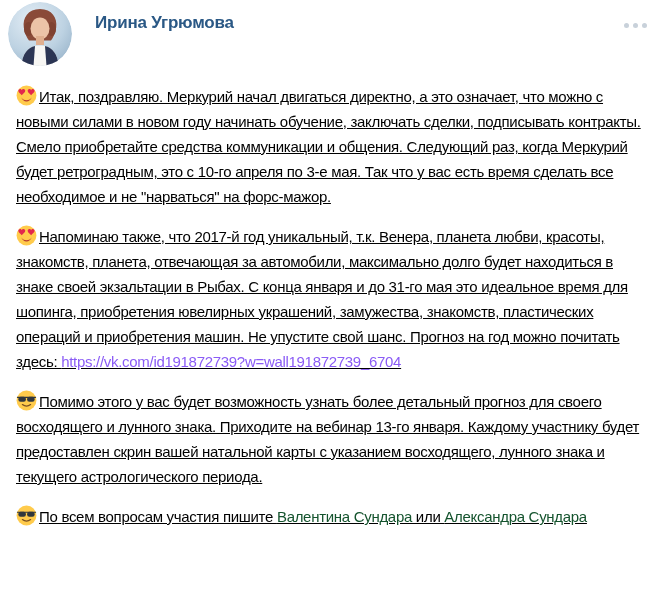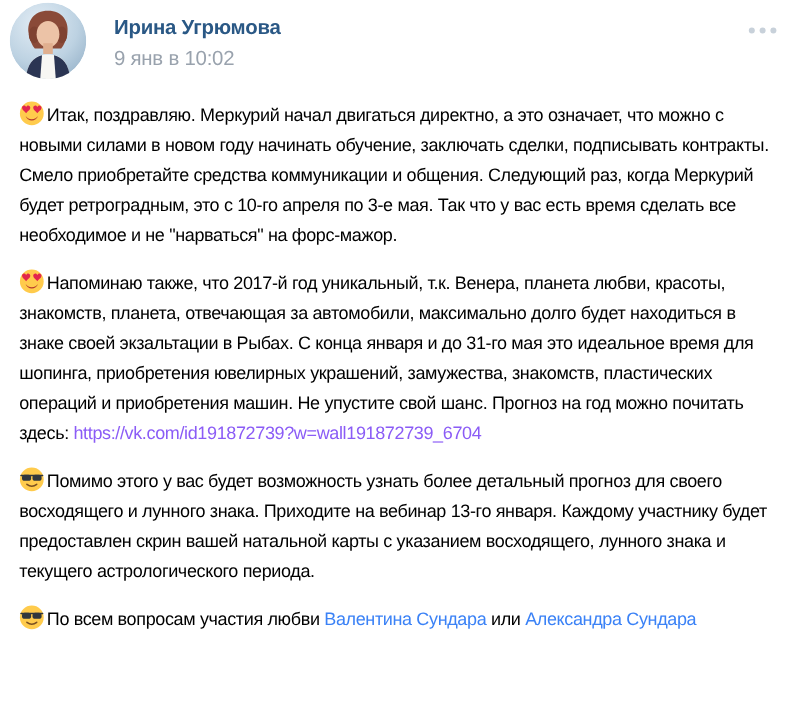--- a/index.html
+++ b/index.html
@@ -2,21 +2,21 @@
 <html><head>
 <meta charset="utf-8">
 <style>
   * { margin: 0; padding: 0; box-sizing: border-box; }
   html, body { background: #fff; }
   body {
     width: 668px; height: 605px; overflow: hidden;
     font-family: "Liberation Sans", "DejaVu Sans", sans-serif;
     color: #000;
   }
-  .post { position: relative; width: 668px; height: 499px; background: #fff; }
+  .post { position: relative; width: 668px; height: 499px; background: #fff; text-decoration: underline; }
 
   
   .post-header { position: relative; height: 68px; }
   .avatar {
     position: absolute; left: 8px; top: 2px;
     width: 64px; height: 64px; border-radius: 50%;
     overflow: hidden; cursor: pointer;
   }
   .author-name {
     position: absolute; left: 95px; top: 13px;
@@ -37,21 +37,21 @@
   }
 
   
   .post-body { padding: 16px 16px 0 16px; }
   .post-para {
     font-size: 15px; line-height: 25px; letter-spacing: -0.3px;
     color: #000; margin-bottom: 15px;
   }
   .post-para:last-child { margin-bottom: 0; }
   .post-link { color: #8b5cf6; text-decoration: none; overflow-wrap: anywhere; cursor: pointer; }
-  .mention-link { color: #3b82f6; text-decoration: none; cursor: pointer; }
+  .mention-link { color: #14532d; text-decoration: none; cursor: pointer; }
   .emoji {
     display: inline-block; width: 21px; height: 21px;
     vertical-align: -4px; margin-right: 2px;
   }
   .emoji svg { width: 100%; height: 100%; display: block; }
 </style>
 </head>
 <body>
 
 <div class="post">
@@ -71,21 +71,20 @@
         <ellipse cx="20.5" cy="27" rx="4.5" ry="7" fill="#7f4231"></ellipse>
         <ellipse cx="43.5" cy="27" rx="4.5" ry="7" fill="#7f4231"></ellipse>
         <ellipse cx="32" cy="26.5" rx="9.5" ry="11" fill="#ecc3a7"></ellipse>
         <rect x="28" y="34" width="8" height="9" fill="#e0af8f"></rect>
         <path d="M13.5 64 C14.5 49 22 43.5 32 43.5 C42 43.5 49.5 49 50.5 64 Z" fill="#f7f6f3"></path>
         <path d="M13.5 64 C14.3 51.5 20 45.5 27 44 L25.5 64 Z" fill="#2b3553"></path>
         <path d="M50.5 64 C49.7 51.5 44 45.5 37 44 L38.5 64 Z" fill="#2b3553"></path>
       </svg>
     </div>
     <a class="author-name">Ирина Угрюмова</a>
-    <div class="post-date">9 янв в 10:02</div>
     <div class="menu-dots">
       <i></i>
         <i></i>
         <i></i>
     </div>
   </div>
 
   <div class="post-body">
 
     <p class="post-para"><span class="emoji"><svg viewBox="0 0 36 36">
@@ -113,16 +112,16 @@
             <rect x="19" y="11.5" width="13" height="8.5" rx="3.8" fill="#31373d"></rect>
             <path d="M11 25 Q18 30.5 25 25" stroke="#7a4f21" stroke-width="2.2" fill="none" stroke-linecap="round"></path>
           </svg></span><span>Помимо этого у вас будет возможность узнать более детальный прогноз для своего восходящего и лунного знака. Приходите на вебинар 13-го января. Каждому участнику будет предоставлен скрин вашей натальной карты с указанием восходящего, лунного знака и текущего астрологического периода.</span></p>
 
     <p class="post-para"><span class="emoji"><svg viewBox="0 0 36 36">
             <circle cx="18" cy="18" r="17" fill="#ffcb4c"></circle>
             <rect x="1.5" y="11.5" width="33" height="2" rx="1" fill="#31373d"></rect>
             <rect x="4" y="11.5" width="13" height="8.5" rx="3.8" fill="#31373d"></rect>
             <rect x="19" y="11.5" width="13" height="8.5" rx="3.8" fill="#31373d"></rect>
             <path d="M11 25 Q18 30.5 25 25" stroke="#7a4f21" stroke-width="2.2" fill="none" stroke-linecap="round"></path>
-          </svg></span><span>По всем вопросам участия любви </span><a class="mention-link">Валентина Сундара</a><span> или </span><a class="mention-link">Александра Сундара</a></p>
+          </svg></span><span>По всем вопросам участия пишите </span><a class="mention-link">Валентина Сундара</a><span> или </span><a class="mention-link">Александра Сундара</a></p>
 
   </div>
 </div>
 
 </body></html>

